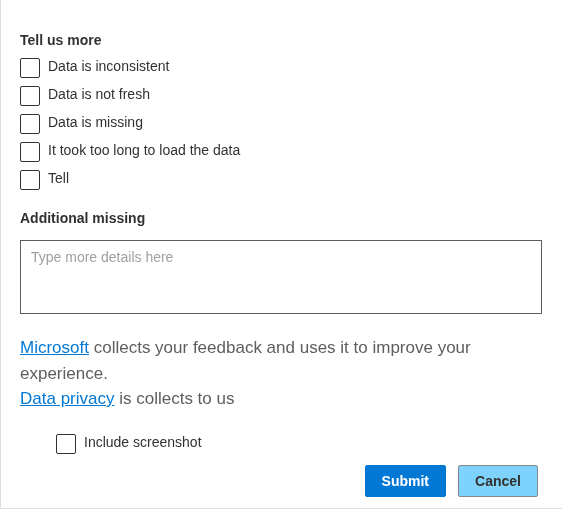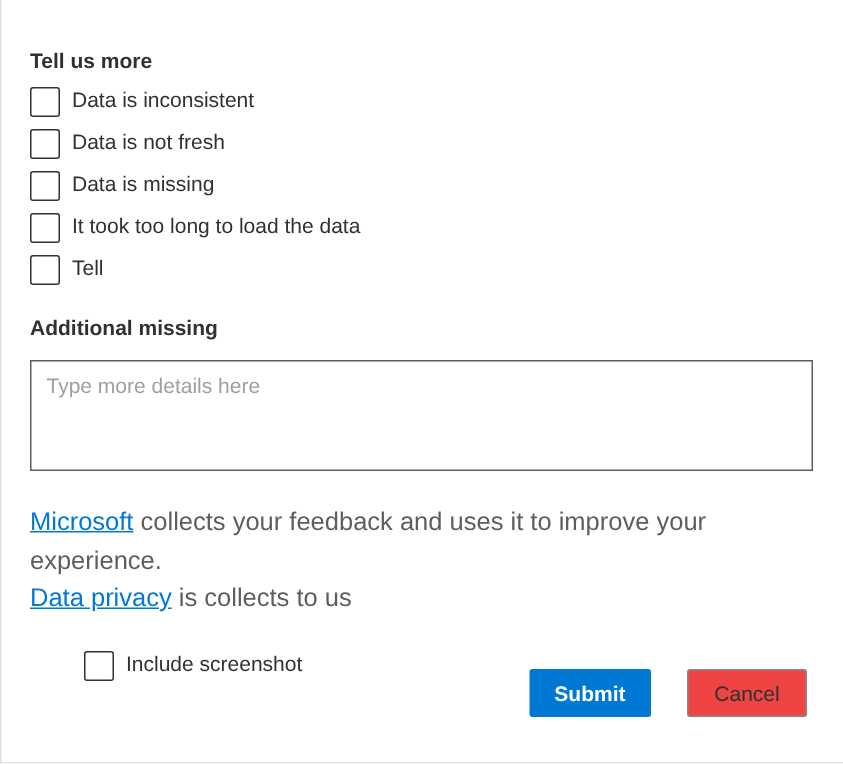--- a/index.html
+++ b/index.html
@@ -69,44 +69,45 @@
       cursor: pointer;
     }
     .screenshot-row {
       margin-top: 22px;
       display: flex;
       cursor: pointer;
       margin-left: 36px;
     }
     .footer {
       position: absolute;
-      bottom: 31px;
+      bottom: 12px;
       right: 24px;
       display: flex;
-      gap: 24px;
+      gap: 12px;
     }
     .btn {
       min-width: 80px;
       height: 32px;
       font-size: 14px;
       font-family: inherit;
       border-radius: 2px;
       cursor: pointer;
       padding: 0 16px;
     }
     .btn-primary {
       background: #0078d4;
       border: 1px solid #0078d4;
       color: #fff;
       font-weight: 600;
     }
     .btn-secondary {
-      background: #ef4444;
+      background: #7dd3fc;
       border: 1px solid #8a8886;
       color: #323130;
+      font-weight: bold;
     }
     .divider-left {
       position: absolute;
       left: 0;
       top: 0;
       bottom: 0;
       width: 1px;
       background: #e1dfdd;
     }
     .divider-bottom {

